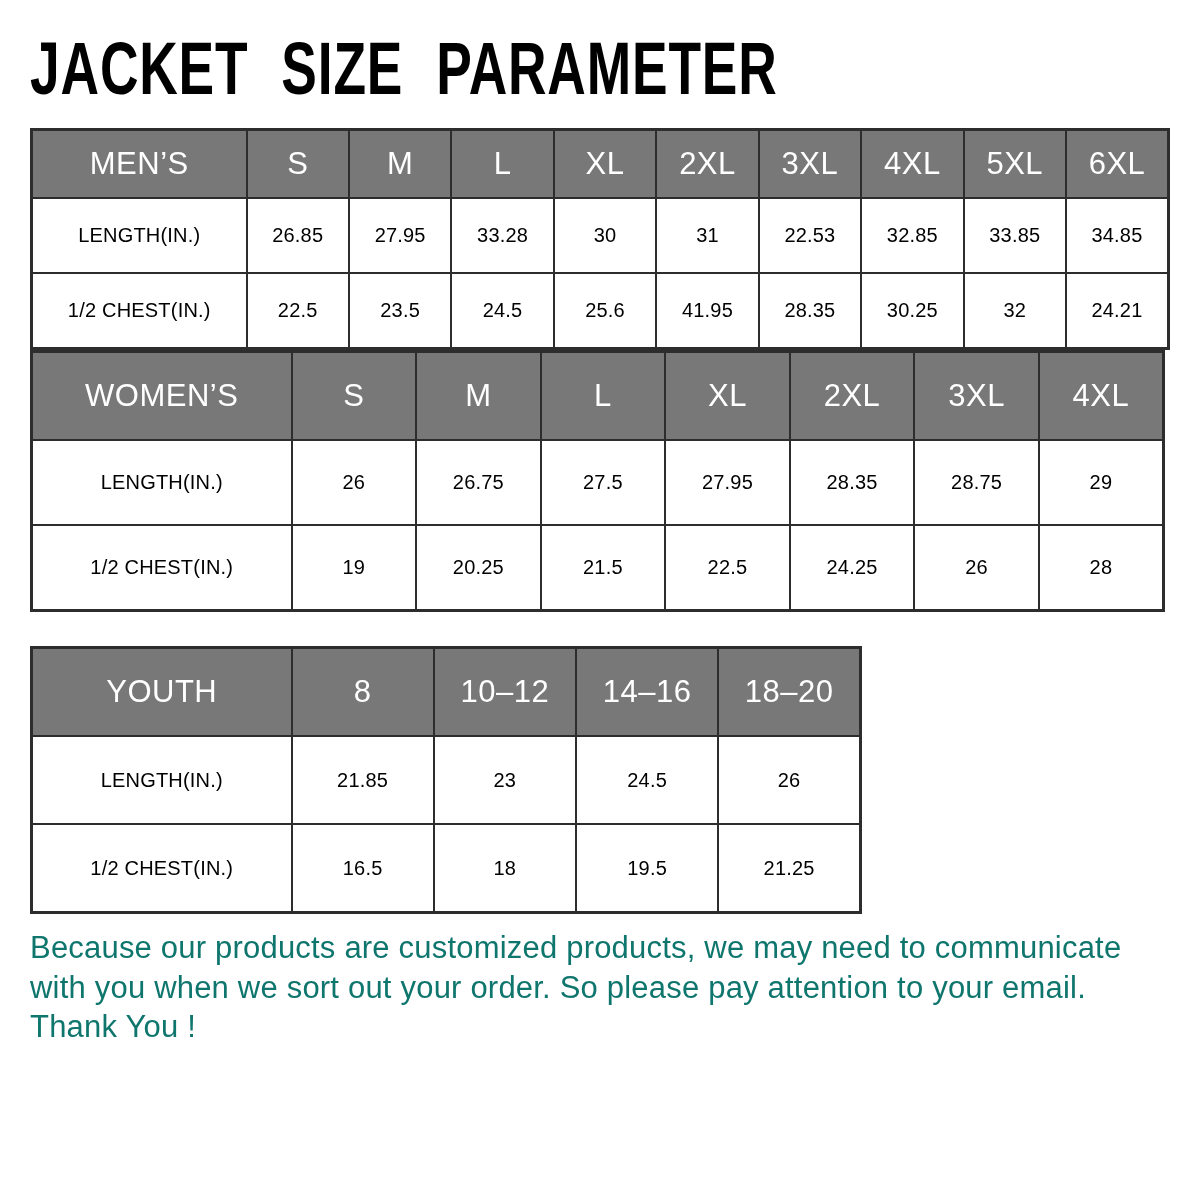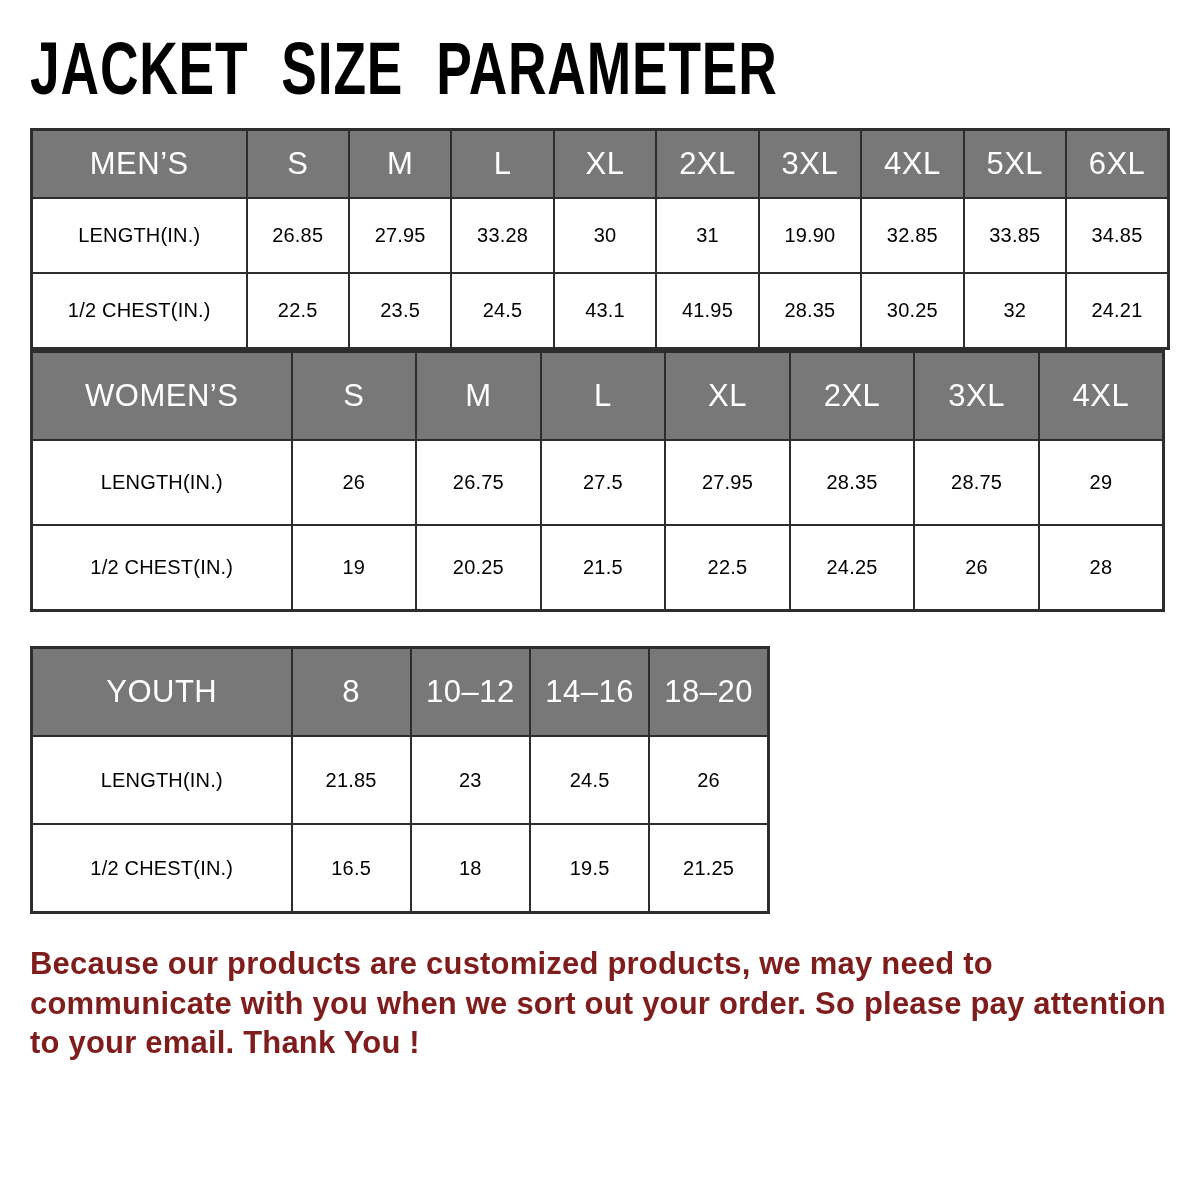--- a/index.html
+++ b/index.html
@@ -54,32 +54,31 @@
   }
 
   .t-men{width:1140px;margin-top:24px;}
   .t-men th{height:66px;}
   .t-men td{height:73px;}
 
   .t-women{width:1135px;}
   .t-women th{height:86px;}
   .t-women td{height:83px;}
 
-  .t-youth{width:740px;margin-top:34px;}
+  .t-youth{width:832px;margin-top:34px;}
   .t-youth th{height:86px;}
   .t-youth td{height:86px;}
 
   .footer-para{
-    color:#7f1d1d;
+    color:#0f766e;
     font-size:31px;
     line-height:1.28;
-    margin:30px 0 0 30px;
+    margin:14px 0 0 30px;
     max-width:1150px;
     letter-spacing:0.2px;
-    font-weight:bold;
   }
 </style>
 </head>
 <body>
 
 <div class="page">
 
   <h1 class="title">JACKET SIZE PARAMETER</h1>
 
 
@@ -111,31 +110,31 @@
         </tr>
       </thead>
       <tbody>
         <tr>
           <td>LENGTH(IN.)</td>
           <td>26.85</td>
           <td>27.95</td>
           <td>33.28</td>
           <td>30</td>
           <td>31</td>
-          <td>19.90</td>
+          <td>22.53</td>
           <td>32.85</td>
           <td>33.85</td>
           <td>34.85</td>
         </tr>
         <tr>
           <td>1/2 CHEST(IN.)</td>
           <td>22.5</td>
           <td>23.5</td>
           <td>24.5</td>
-          <td>43.1</td>
+          <td>25.6</td>
           <td>41.95</td>
           <td>28.35</td>
           <td>30.25</td>
           <td>32</td>
           <td>24.21</td>
         </tr>
       </tbody>
     </table>
 
   <table class="size-table t-women">

